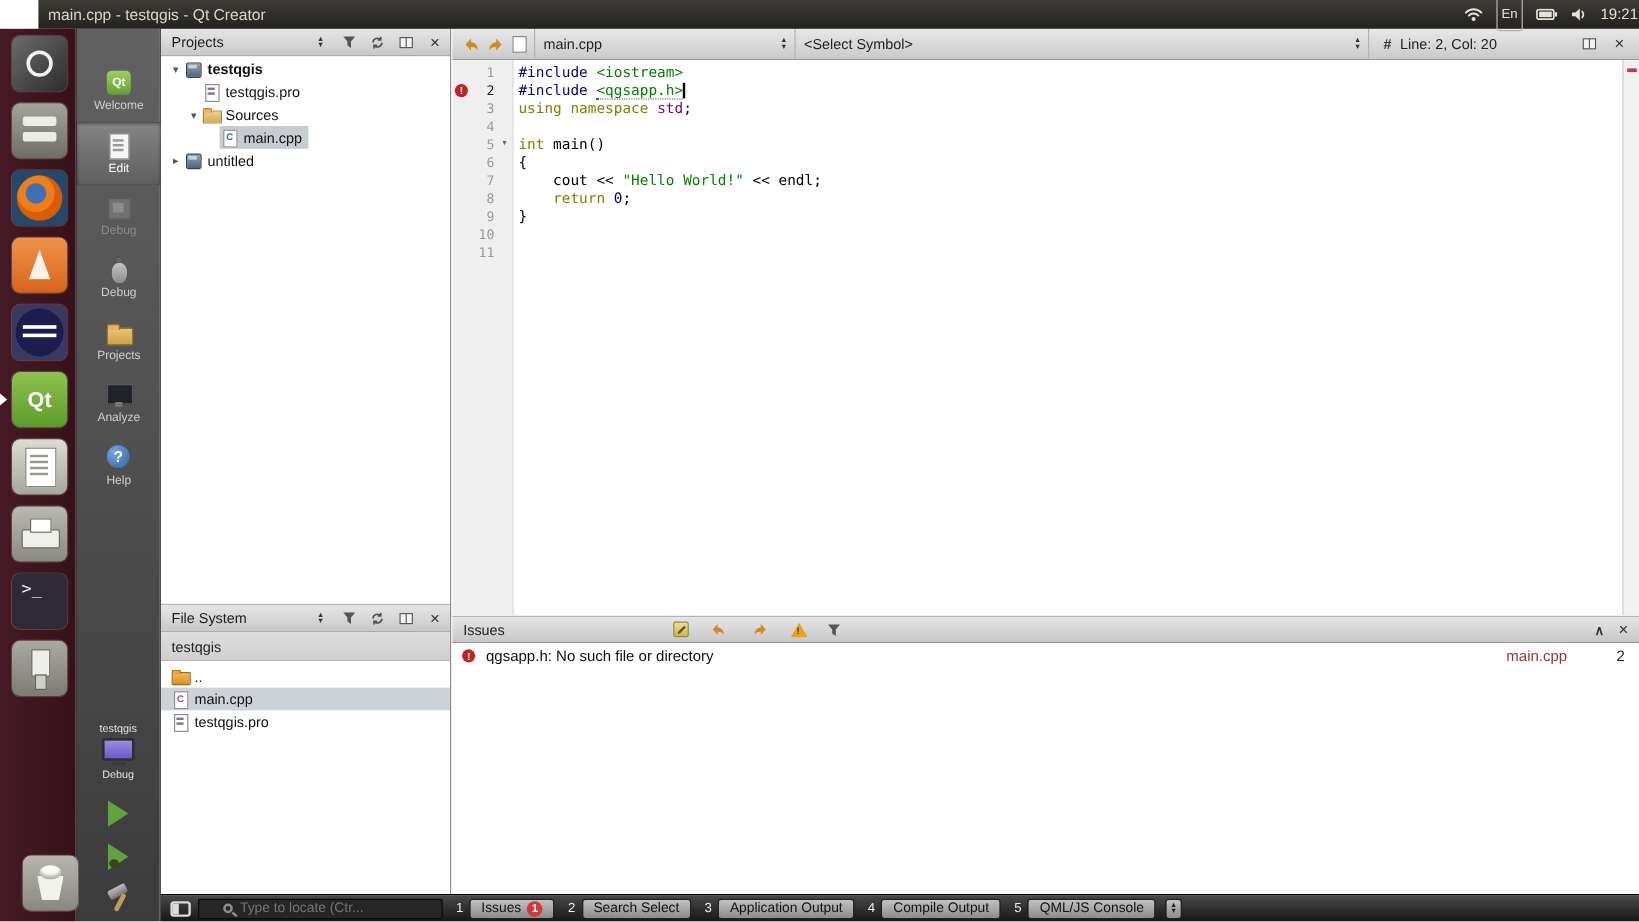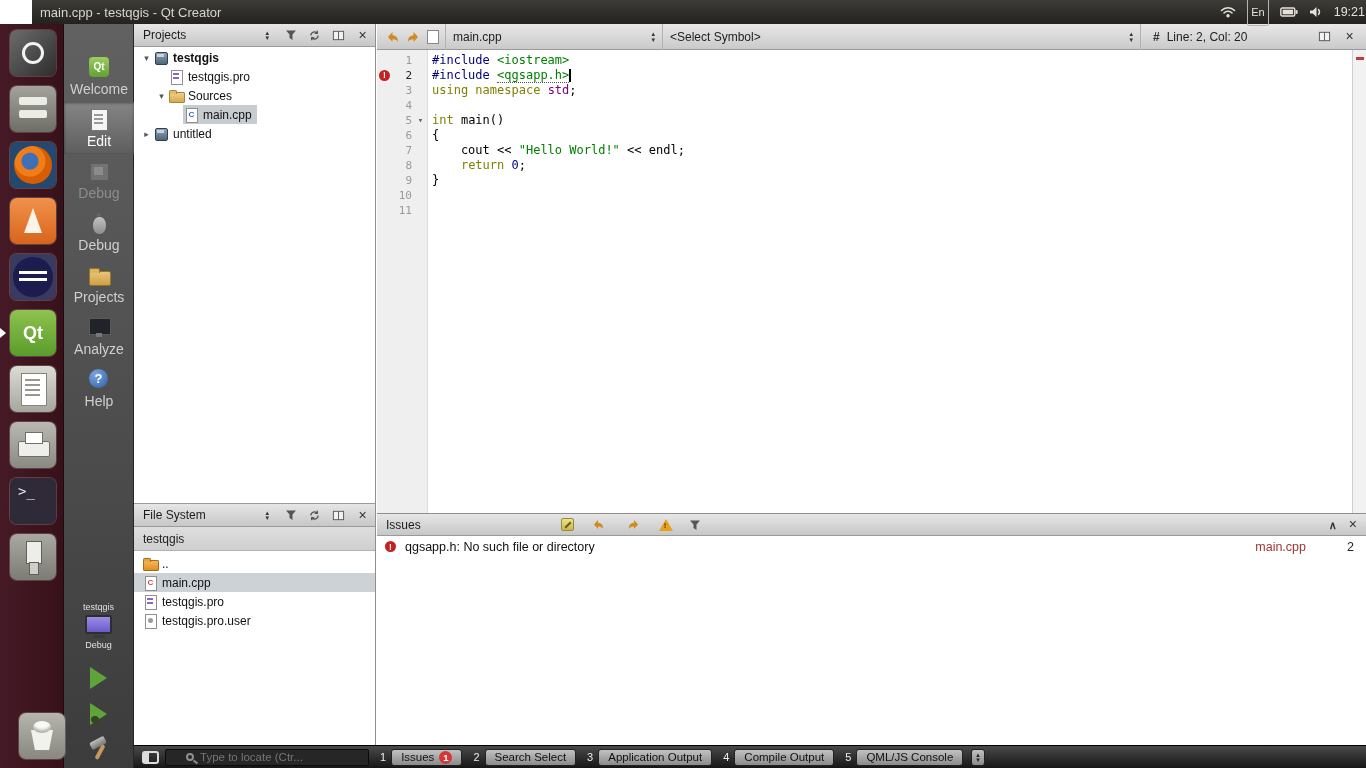--- a/index.html
+++ b/index.html
@@ -48,21 +48,21 @@
   .art-usb::after{content:"";position:absolute;left:19px;top:28px;width:8px;height:11px;background:#cfcfca;border:1px solid #60605a;}
   .art-trash{background:linear-gradient(#b5b5ad,#888880);}
   .art-trash::before{content:"";position:absolute;left:12px;top:17px;width:22px;height:20px;background:#f2f2ec;clip-path:polygon(0 0,100% 0,82% 100%,18% 100%);}
   .art-trash::after{content:"";position:absolute;left:14px;top:8px;width:18px;height:12px;border-radius:50%;background:#fbfbf6;box-shadow:inset 0 -3px 3px rgba(0,0,0,.3);}
 
   
   #modebar{position:absolute;top:24px;left:64px;width:70px;height:744px;background:linear-gradient(#616161,#3c3c3c);border-right:1px solid #262626;display:flex;flex-direction:column;z-index:10;}
   #modes{padding-top:26px;display:flex;flex-direction:column;}
   .mode{width:70px;height:52px;display:flex;flex-direction:column;align-items:center;justify-content:center;}
   .mode.active{background:linear-gradient(#858585,#5e5e5e);box-shadow:inset 0 1px 3px rgba(0,0,0,.45);}
-  .mlabel{font-size:14px;color:#cfcfcf;margin-top:2px;}
+  .mlabel{font-size:10px;color:#cfcfcf;margin-top:2px;}
   .mode.active .mlabel{color:#fff;}
   .mode.disabled .mlabel{color:#8d8d8d;}
   .mode.disabled .mi{opacity:.45;}
   .mi{width:26px;height:23px;position:relative;}
   .mi-welcome::before{content:"Qt";position:absolute;left:3px;top:1px;width:20px;height:20px;background:linear-gradient(#9ccf5f,#61a032);border-radius:4px;color:#fff;font-size:10px;font-weight:bold;display:flex;align-items:center;justify-content:center;}
   .mi-edit::before{content:"";position:absolute;left:5px;top:1px;width:15px;height:20px;background:#f5f5f5;border:1px solid #777;}
   .mi-edit::after{content:"";position:absolute;left:8px;top:6px;width:9px;height:2px;background:#999;box-shadow:0 4px 0 #999,0 8px 0 #999;}
   .mi-design::before{content:"";position:absolute;left:4px;top:3px;width:17px;height:16px;background:#8f8f8f;border:1px solid #5e5e5e;}
   .mi-design::after{content:"";position:absolute;left:8px;top:7px;width:9px;height:8px;background:#c9c9c9;}
   .mi-debug::before{content:"";position:absolute;left:6px;top:4px;width:13px;height:17px;background:linear-gradient(#c2c2c2,#8d8d8d);border-radius:7px/9px;border:1px solid #555;}
@@ -423,24 +423,20 @@
             <span class="tlabel">..</span>
           </div>
           <div class="fsrow selected">
             <span class="ticon ic-cpp2"></span>
             <span class="tlabel">main.cpp</span>
           </div>
           <div class="fsrow">
             <span class="ticon ic-profile"></span>
             <span class="tlabel">testqgis.pro</span>
           </div>
-          <div class="fsrow">
-            <span class="ticon ic-userfile"></span>
-            <span class="tlabel">testqgis.pro.user</span>
-          </div>
         </div>
     </div>
   </div>
 
   <div id="editor">
     <div id="etoolbar">
       <span class="navarrow">
         <svg viewBox="0 0 14 12" width="14" height="12">
             <path d="M6.5 1 2 6l4.5 5V8.2c3 0 4.8 1 5.5 2.8.3-4-1.8-6.5-5.5-6.8Z" fill="#d08a20"></path>
           </svg>

